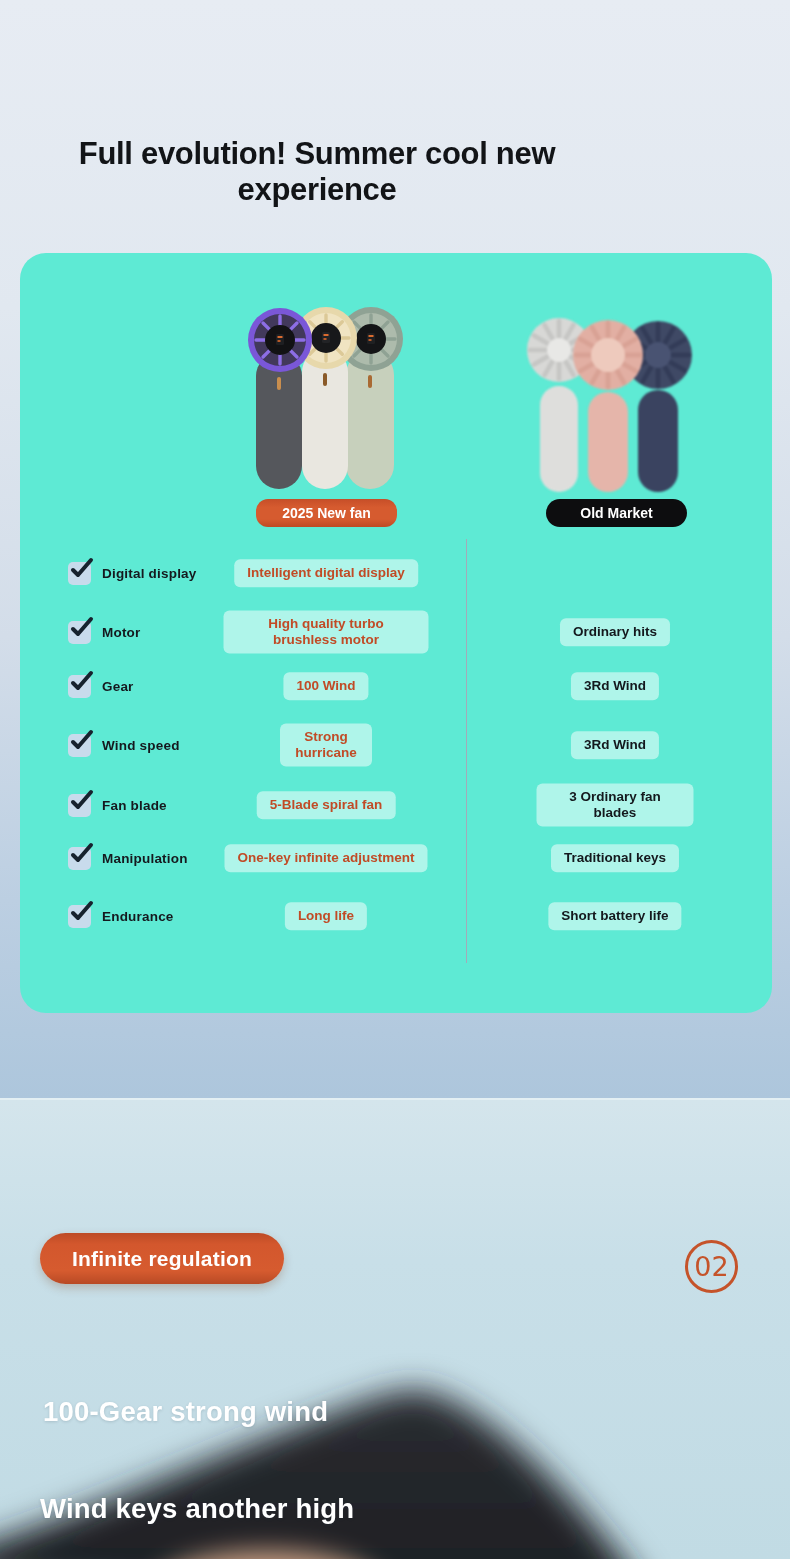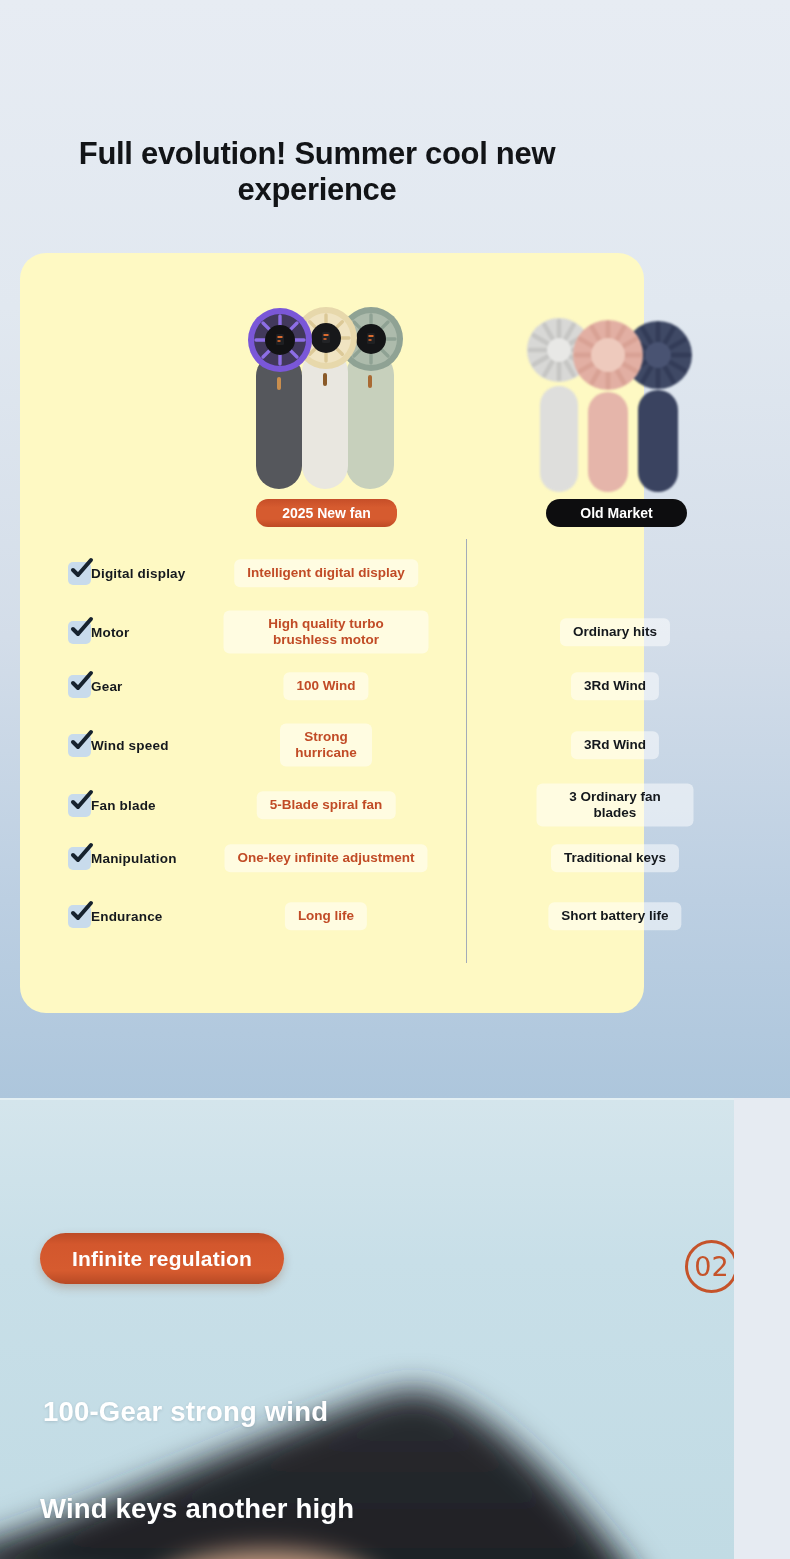--- a/index.html
+++ b/index.html
@@ -7,51 +7,51 @@
   .canvas { position:relative; width:790px; height:1559px; overflow:hidden; margin:0 auto; }
 
   
   .bg-top { position:absolute; left:0; top:0; width:790px; height:1098px;
     background:linear-gradient(180deg,#e7ecf3 0%,#e1e8f0 28%,#d3dde9 58%,#bccfe2 82%,#adc6dc 100%); }
 
   .page-title { position:absolute; left:0; top:136px; width:634px; text-align:center;
     font-size:31px; font-weight:700; color:#121417; letter-spacing:-0.3px; }
 
   
-  .card { position:absolute; left:20px; top:253px; width:624px; height:760px;
-    background:#fef9c3; border-radius:26px; }
+  .card { position:absolute; left:20px; top:253px; width:752px; height:760px;
+    background:#5eead4; border-radius:26px; }
 
   .fan-img { position:absolute; }
   .fan-img.new { left:208px; top:42px; }
   .fan-img.old { left:492px; top:45px; filter:blur(1.2px); }
 
   .badge { position:absolute; top:246px; width:141px; height:28px; border-radius:14px;
     display:flex; align-items:center; justify-content:center;
     color:#ffffff; font-size:14px; font-weight:700; }
   .badge.new { left:236px; border-radius:12px;
     background:linear-gradient(180deg,#c64e28 0%,#d65b2f 30%,#d65b2f 72%,#bd4a24 100%); }
   .badge.old { left:526px; background:#0d0d0f; }
 
   .divider { position:absolute; left:446px; top:286px; width:1px; height:424px; background:#a3abb8; }
 
   .row { position:absolute; left:0; width:752px; height:44px; }
-  .feature { position:absolute; left:48px; top:0; height:44px; display:flex; align-items:center; }
+  .feature { position:absolute; left:48px; top:0; height:44px; display:flex; align-items:center; gap:11px; }
   .feature-label { font-size:13.5px; font-weight:700; color:#15191e; letter-spacing:0.2px; }
   .check-box { position:relative; width:23px; height:23px; background:#c8dbec; border-radius:5px; flex:0 0 auto; }
   .check-box svg { position:absolute; left:1px; top:-4px; overflow:visible; }
   .val { position:absolute; top:50%; transform:translate(-50%,-50%); text-align:center;
     font-size:13.5px; font-weight:700; line-height:1.15;
     background:rgba(255,255,255,0.5); border-radius:6px; padding:6px 13px; }
   .val-new { left:306px; color:#c14b26; max-width:220px; }
   .val-old { left:595px; color:#14181d; max-width:240px; }
   .row-motor .val-new { max-width:205px; }
   .row-wind  .val-new { max-width:92px; }
 
   
-  .photo { position:absolute; left:0; top:1098px; width:734px; height:461px; overflow:hidden;
+  .photo { position:absolute; left:0; top:1098px; width:790px; height:461px; overflow:hidden;
     background:linear-gradient(180deg,#d4e5ec 0%,#c8dfe8 35%,#c1dbe4 100%);
     border-top:2px solid rgba(255,255,255,0.55); }
   .photo svg.scene { position:absolute; left:0; top:0; }
 
   .pill-btn { position:absolute; left:40px; top:133px; width:244px; height:51px; border-radius:26px;
     display:flex; align-items:center; justify-content:center;
     background:linear-gradient(180deg,#bd4b26 0%,#d3572d 22%,#d65b2f 74%,#b84a25 100%);
     color:#ffffff; font-size:21px; font-weight:700; letter-spacing:0.2px;
     box-shadow:0 4px 10px rgba(120,60,20,0.25); }
 

